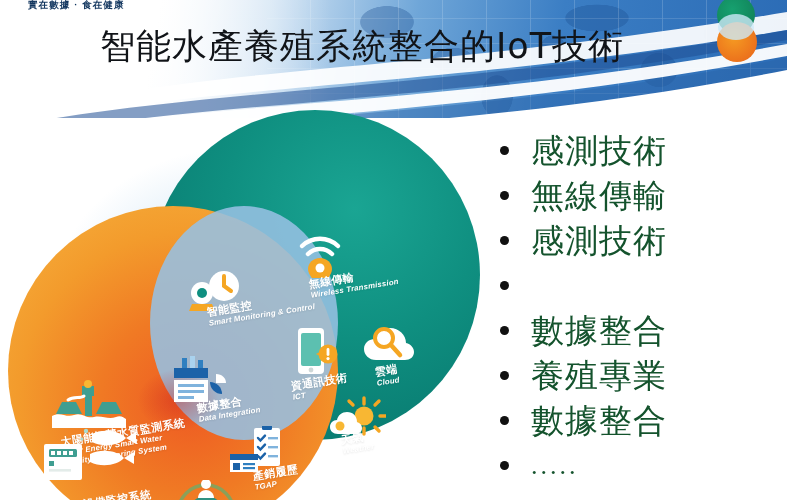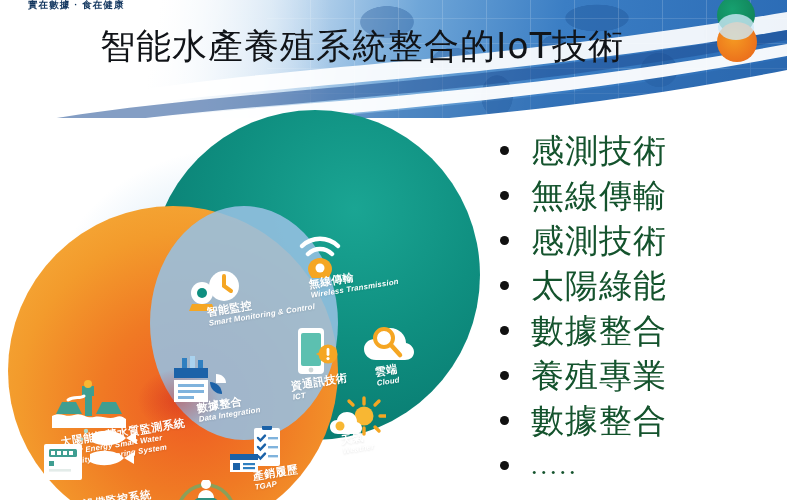--- a/index.html
+++ b/index.html
@@ -317,21 +317,20 @@
     <div class="brow">
       <span class="bdot"></span>
       <span class="btxt">無線傳輸</span>
     </div>
     <div class="brow">
       <span class="bdot"></span>
       <span class="btxt">感測技術</span>
     </div>
     <div class="brow">
       <span class="bdot"></span>
-      <span class="btxt">太陽綠能</span>
     </div>
     <div class="brow">
       <span class="bdot"></span>
       <span class="btxt">數據整合</span>
     </div>
     <div class="brow">
       <span class="bdot"></span>
       <span class="btxt">養殖專業</span>
     </div>
     <div class="brow">

